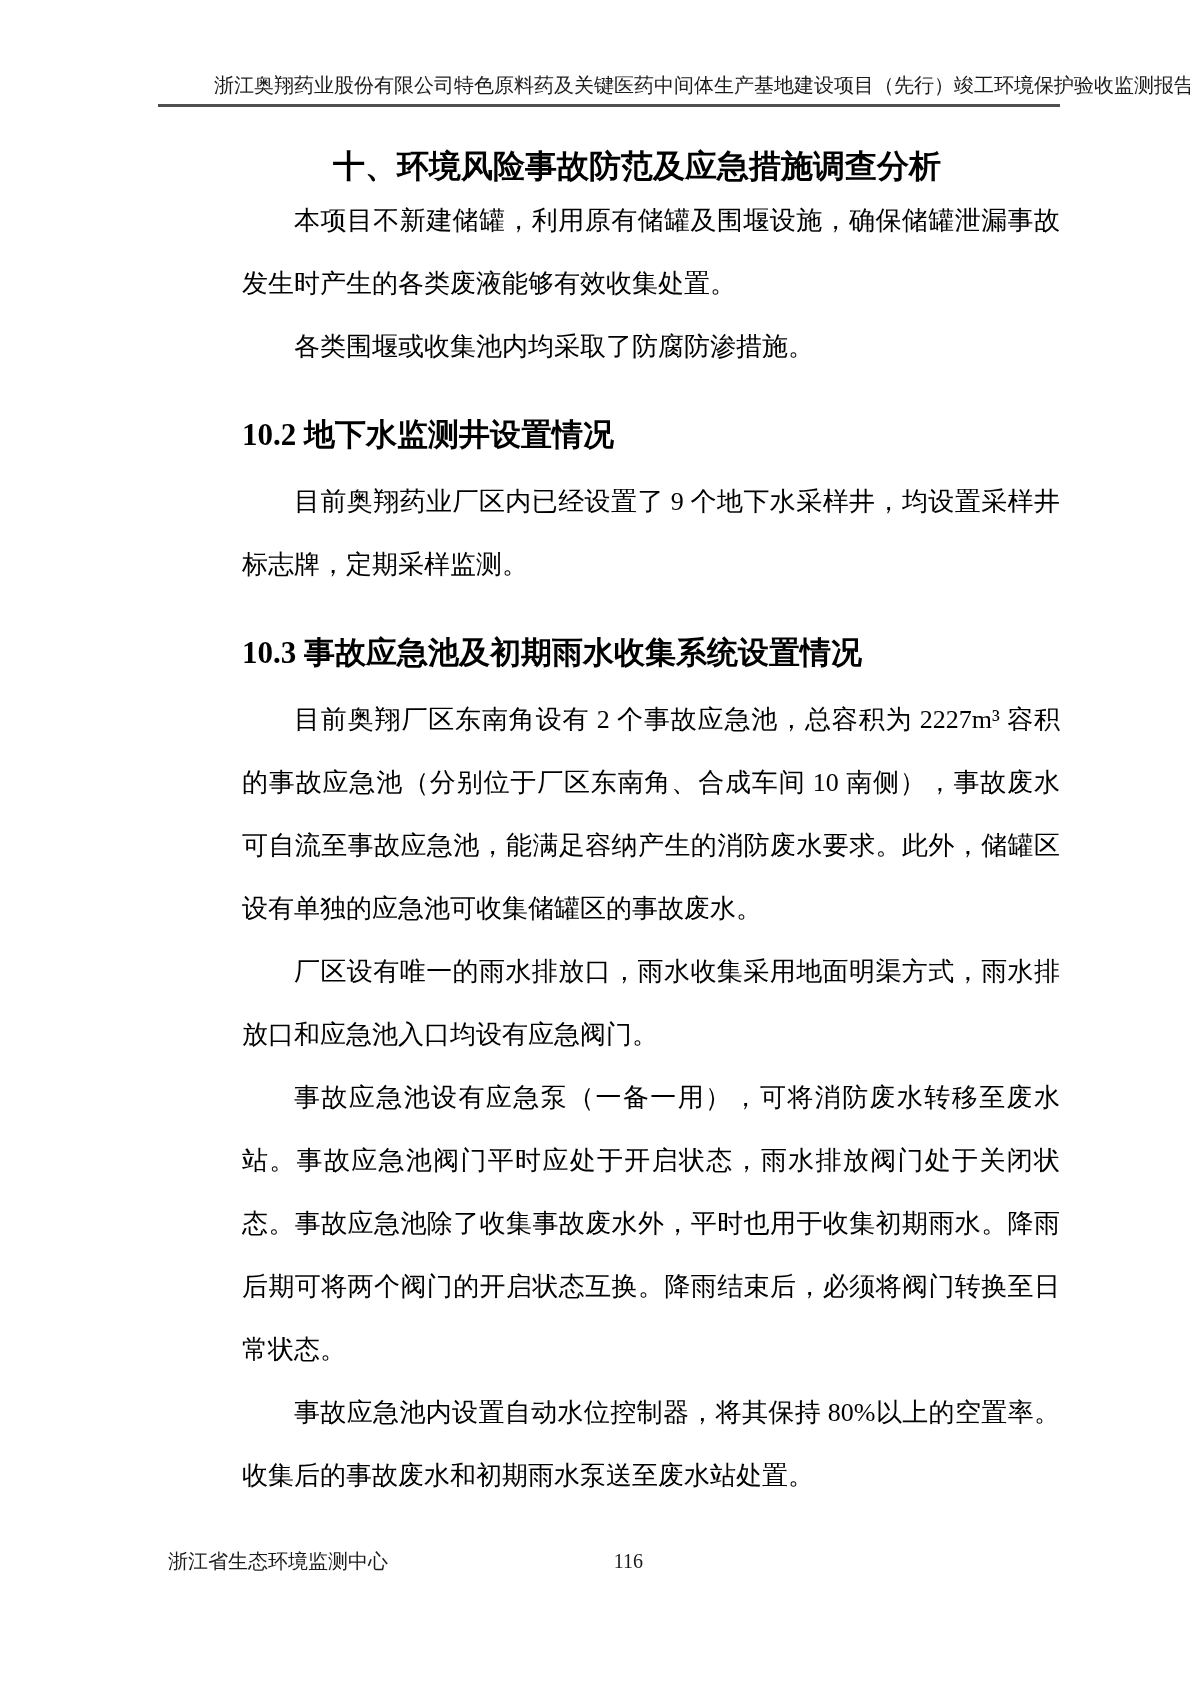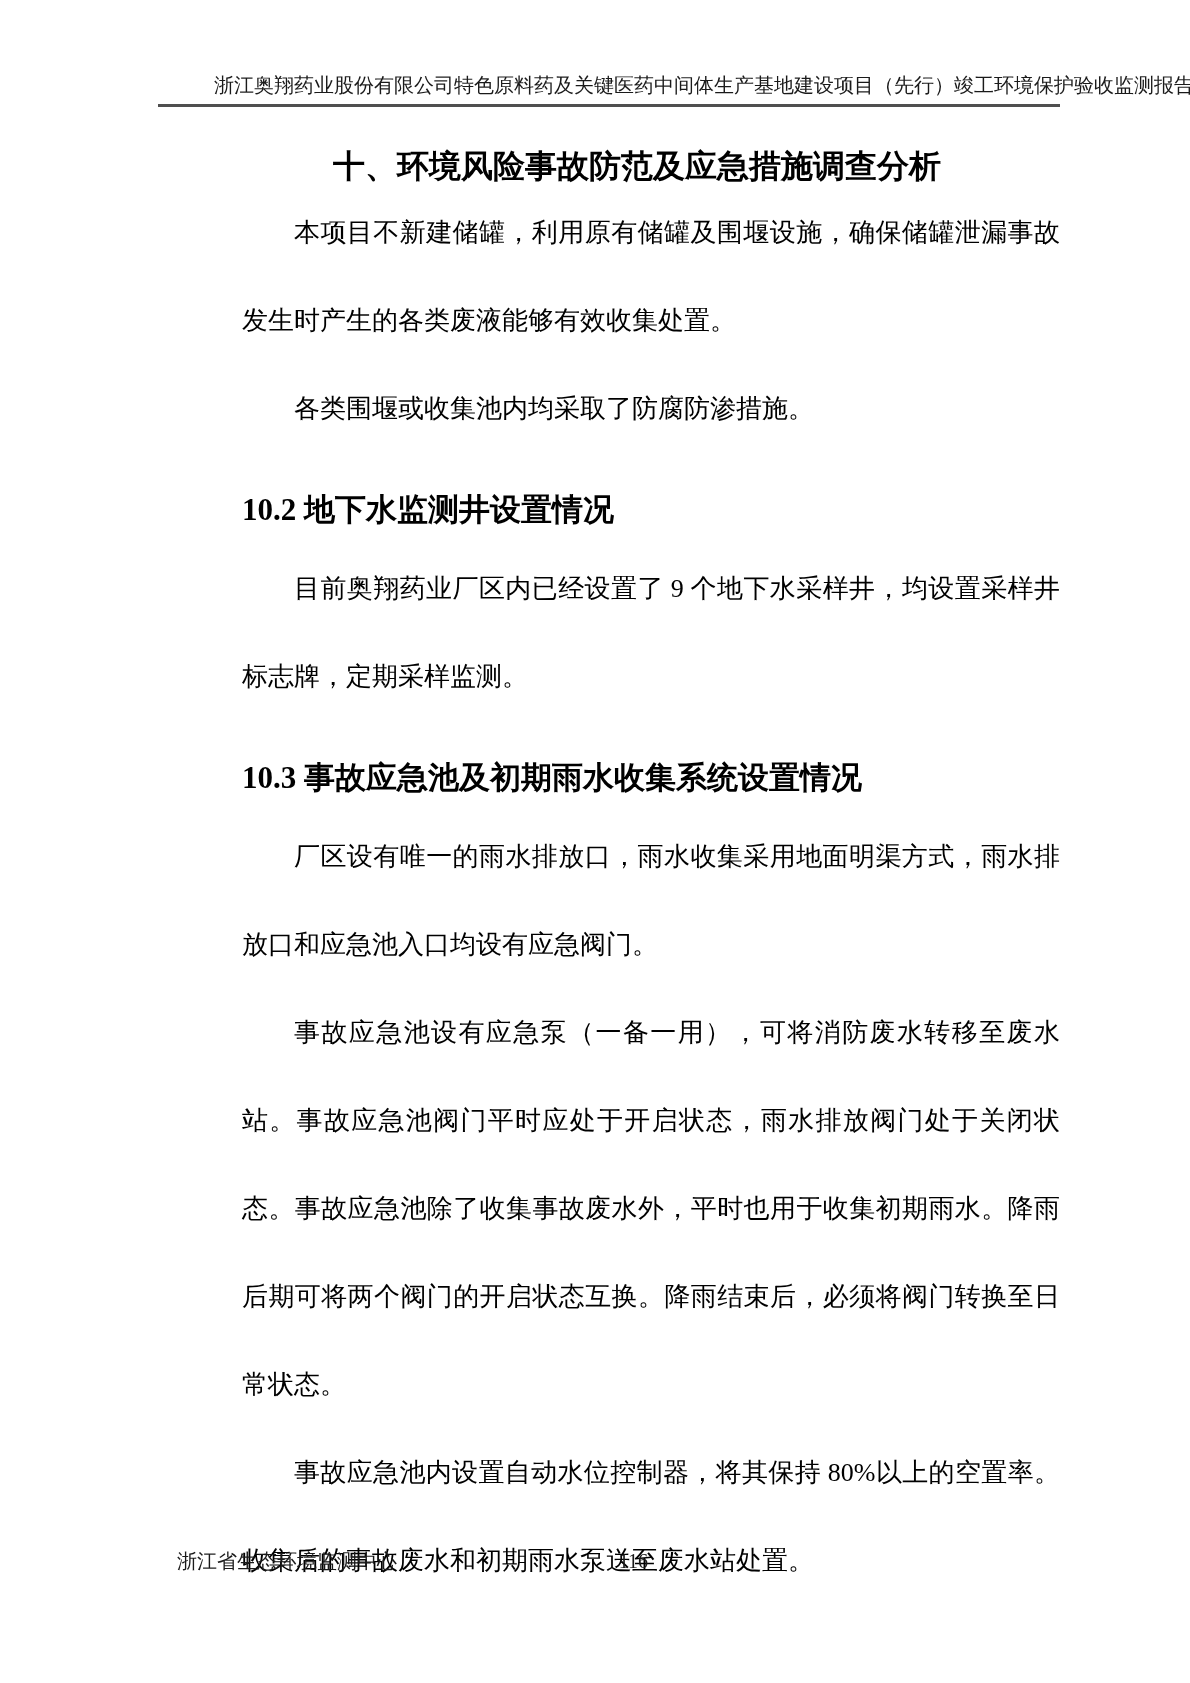--- a/index.html
+++ b/index.html
@@ -37,28 +37,28 @@
   .sec-heading {
     margin: 36px 0 14px 0;
     font-size: 31px;
     line-height: 42px;
     font-weight: bold;
     color: #000000;
   }
   .body-p {
     margin: 0;
     font-size: 26px;
-    line-height: 88px;
+    line-height: 63px;
     text-align: justify;
     text-indent: 2em;
     color: #000000;
   }
   .page-footer {
     position: absolute;
-    left: 139px;
+    left: 130px;
     right: 130px;
     top: 1548px;
     height: 26px;
     font-size: 20px;
     line-height: 26px;
     color: #1a1a1a;
   }
   .footer-org { position: absolute; left: 10px; top: 0; }
   .footer-page-num { position: absolute; left: 46%; top: 0; margin-left: 28px; }
 </style>
@@ -80,20 +80,21 @@
       <p class="body-p">各类围堰或收集池内均采取了防腐防渗措施。</p>
     </section>
 
     <section>
       <h2 class="sec-heading">10.2 地下水监测井设置情况</h2>
       <p class="body-p">目前奥翔药业厂区内已经设置了 9 个地下水采样井，均设置采样井标志牌，定期采样监测。</p>
     </section>
 
     <section>
       <h2 class="sec-heading">10.3 事故应急池及初期雨水收集系统设置情况</h2>
+      <p class="body-p">目前奥翔厂区东南角设有 2 个事故应急池，总容积为 2227m³ 容积的事故应急池（分别位于厂区东南角、合成车间 10 南侧），事故废水可自流至事故应急池，能满足容纳产生的消防废水要求。此外，储罐区设有单独的应急池可收集储罐区的事故废水。</p>
       <p class="body-p">厂区设有唯一的雨水排放口，雨水收集采用地面明渠方式，雨水排放口和应急池入口均设有应急阀门。</p>
       <p class="body-p">事故应急池设有应急泵（一备一用），可将消防废水转移至废水站。事故应急池阀门平时应处于开启状态，雨水排放阀门处于关闭状态。事故应急池除了收集事故废水外，平时也用于收集初期雨水。降雨后期可将两个阀门的开启状态互换。降雨结束后，必须将阀门转换至日常状态。</p>
       <p class="body-p">事故应急池内设置自动水位控制器，将其保持 80%以上的空置率。收集后的事故废水和初期雨水泵送至废水站处置。</p>
     </section>
 
   </main>
 
   <footer class="page-footer">
     <span class="footer-org">浙江省生态环境监测中心</span>
     <span class="footer-page-num">116</span>

